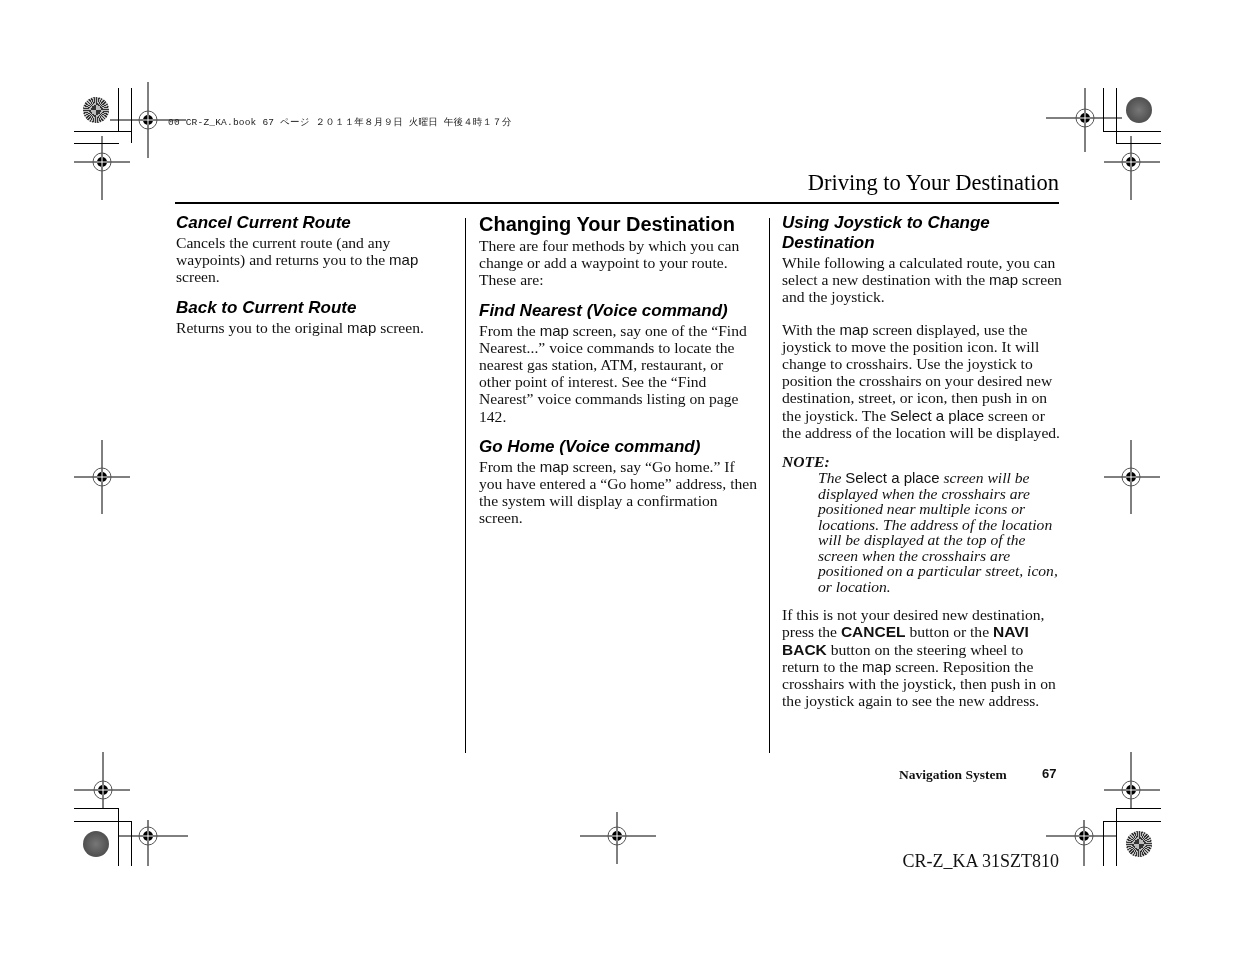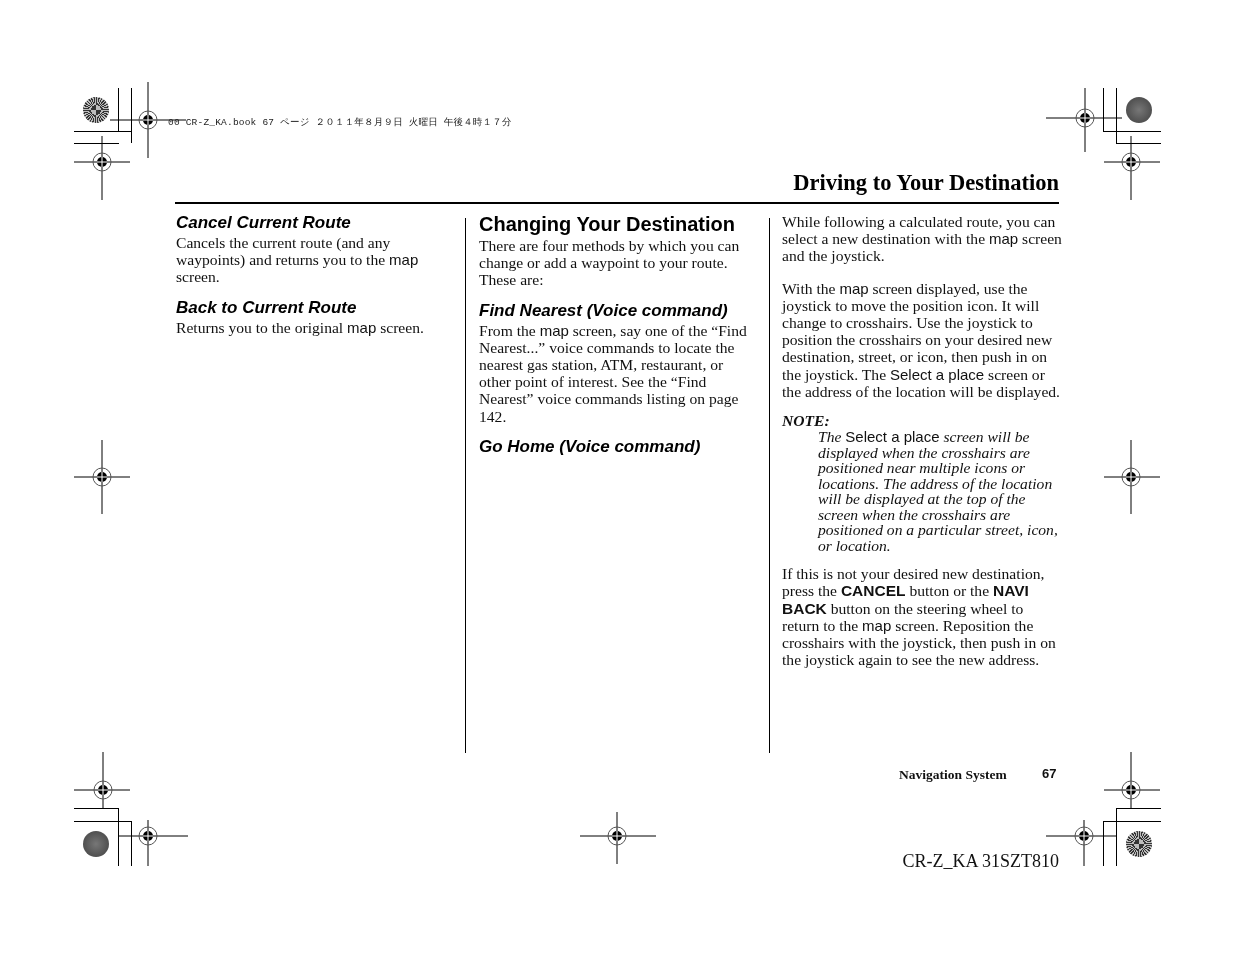--- a/index.html
+++ b/index.html
@@ -12,21 +12,21 @@
   .vl { width: 1px; }
   .reg { position: absolute; width: 18px; height: 18px; }
   .starburst { position: absolute; width: 26px; height: 26px; border-radius: 50%;
       background: repeating-conic-gradient(#333 0deg 6deg, #bbb 6deg 12deg); }
   .starburst.dark { background: radial-gradient(circle, #777 0%, #555 60%, #444 100%); }
 
   .slug { position: absolute; left: 168px; top: 116px; font-family: "Liberation Mono", monospace;
           font-size: 9.5px; color: #222; white-space: nowrap; letter-spacing: 0.2px; }
 
   .page-title { position: absolute; right: 176px; top: 170px; font-family: "Liberation Serif", serif;
-          font-weight: bold; font-size: 22.5px; color: #000; white-space: nowrap; }
+          font-weight: normal; font-size: 22.5px; color: #000; white-space: nowrap; }
   .title-rule { position: absolute; left: 175px; top: 202px; width: 884px; height: 2px; background: #000; }
 
   .col { position: absolute; top: 213px; font-size: 15.6px; line-height: 17.2px; }
   .col1 { left: 176px; width: 280px; }
   .col2 { left: 479px; width: 280px; }
   .col3 { left: 782px; width: 280px; }
 
   .divider { position: absolute; top: 218px; width: 1px; height: 535px; background: #000; }
 
   h2.h-main { font-family: "Liberation Sans", sans-serif; font-weight: bold; font-size: 20px;
@@ -184,25 +184,27 @@
 <div class="divider" style="left:465px;"></div>
 
 <div class="col col2">
   <h2 class="h-main">Changing Your Destination</h2>
   <p>There are four methods by which you can change or add a waypoint to your route. These are:</p>
   <div class="gap-sm"></div>
   <h3 class="h-sub">Find Nearest (Voice command)</h3>
   <p><span>From the </span><span class="ui">map</span><span> screen, say one of the “Find Nearest...” voice commands to locate the nearest gas station, ATM, restaurant, or other point of interest. See the “Find Nearest” voice commands listing on page 142.</span></p>
   <div class="gap-sm"></div>
   <h3 class="h-sub">Go Home (Voice command)</h3>
+  <p><span>From the </span><span class="ui">map</span><span> screen, say “Go home.” If you have entered a “Go home” address, then the system will display a confirmation screen.</span></p>
 </div>
 
 <div class="divider" style="left:769px;"></div>
 
 <div class="col col3">
+  <h3 class="h-sub">Using Joystick to Change Destination</h3>
   <p><span>While following a calculated route, you can select a new destination with the </span><span class="ui">map</span><span> screen and the joystick.</span></p>
   <div class="gap"></div>
   <p><span>With the </span><span class="ui">map</span><span> screen displayed, use the joystick to move the position icon. It will change to crosshairs. Use the joystick to position the crosshairs on your desired new destination, street, or icon, then push in on the joystick. The </span><span class="ui">Select a place</span><span> screen or the address of the location will be displayed.</span></p>
   <div class="gap-sm"></div>
   <p class="note-label">NOTE:</p>
   <p class="note"><span>The </span><span class="ui" style="font-style:normal;">Select a place</span><span> screen will be displayed when the crosshairs are positioned near multiple icons or locations. The address of the location will be displayed at the top of the screen when the crosshairs are positioned on a particular street, icon, or location.</span></p>
   <div class="gap-sm"></div>
   <p><span>If this is not your desired new destination, press the </span><span class="uib">CANCEL</span><span> button or the </span><span class="uib">NAVI BACK</span><span> button on the steering wheel to return to the </span><span class="ui">map</span><span> screen. Reposition the crosshairs with the joystick, then push in on the joystick again to see the new address.</span></p>
 </div>
 

